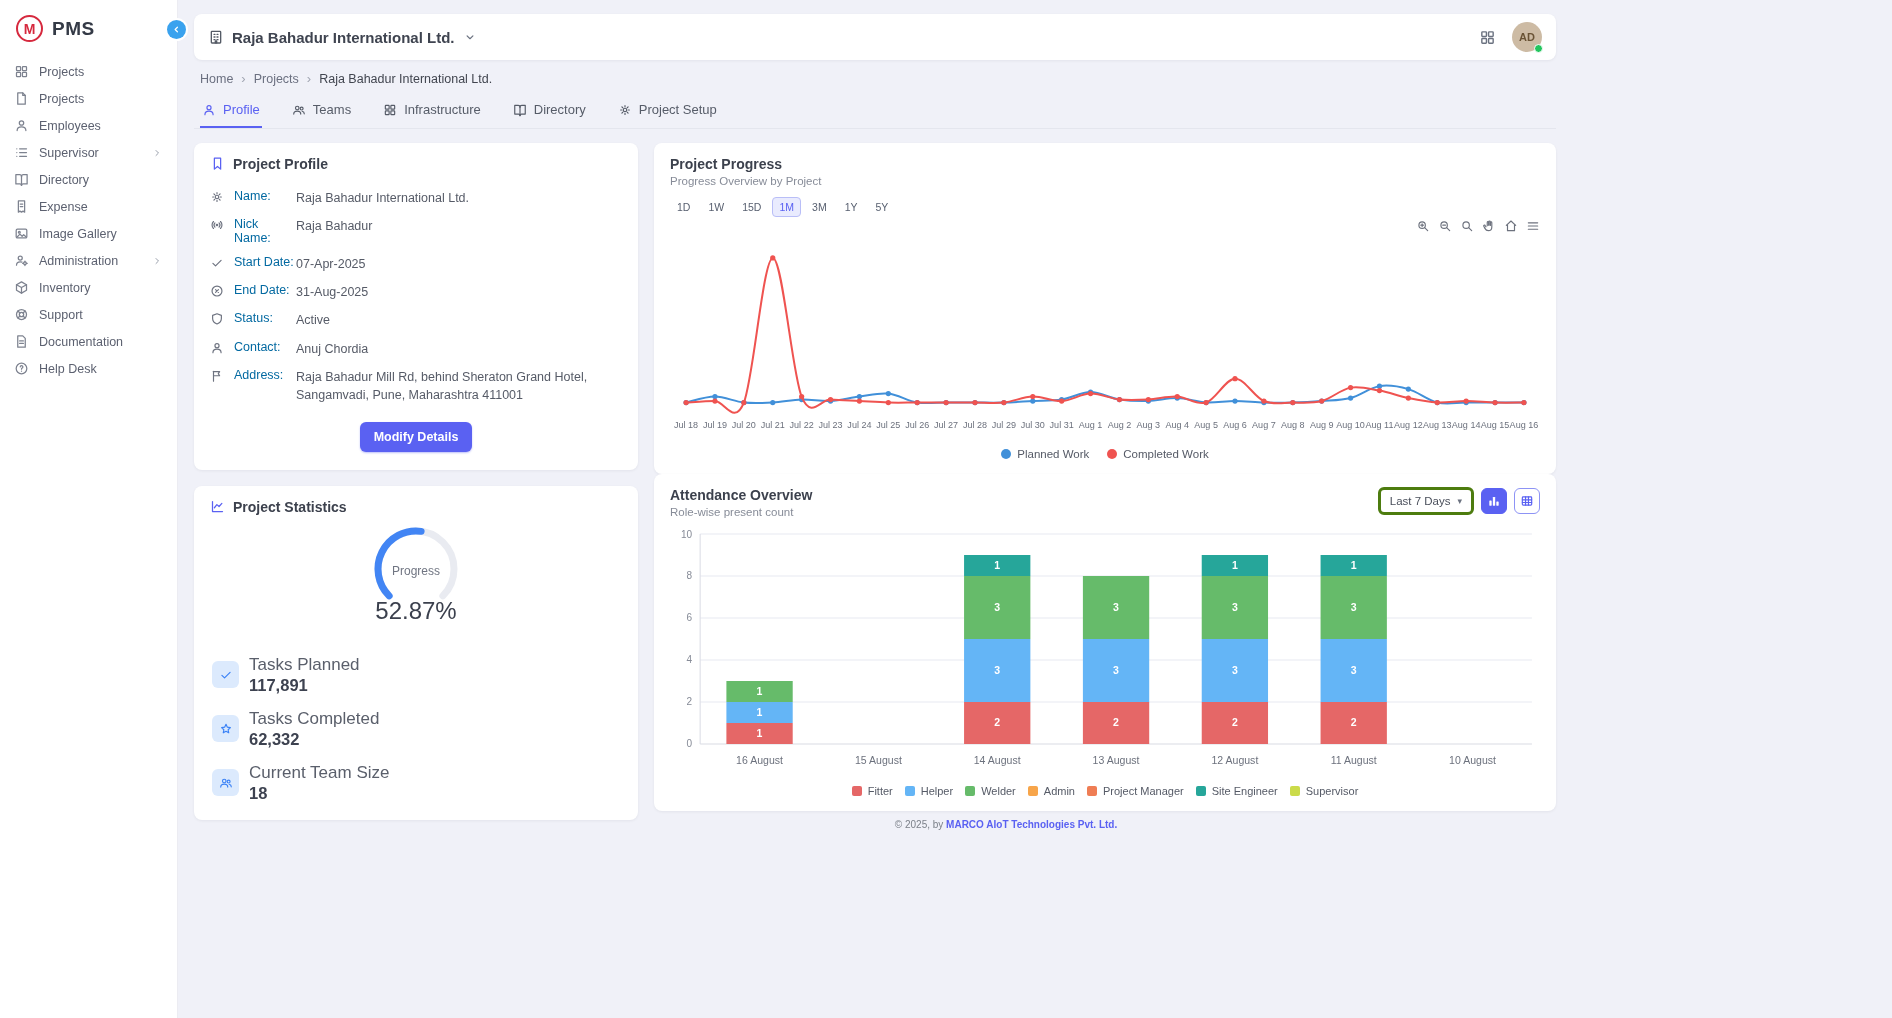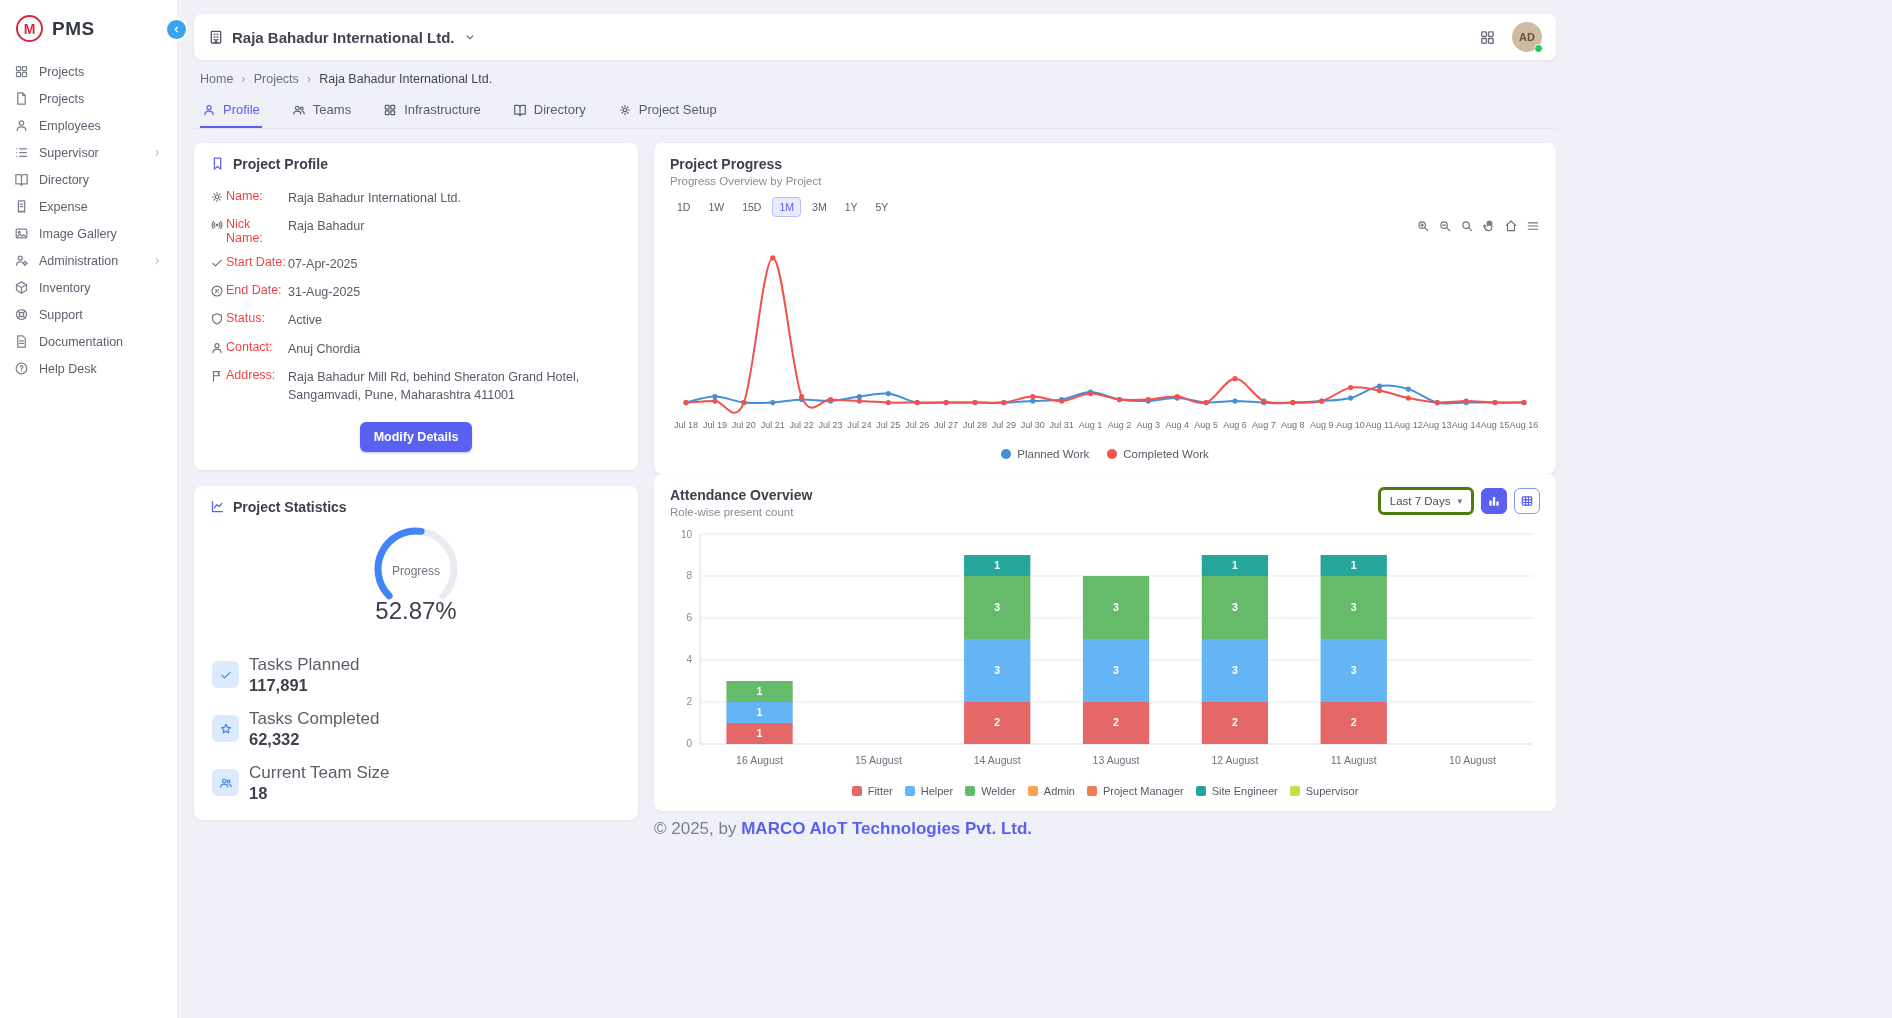--- a/index.html
+++ b/index.html
@@ -53,21 +53,21 @@
   .card-pad { padding:13px 16px 14px 16px; }
   .card-title-row { display:flex; align-items:flex-start; gap:8px; }
   .card-title-row .t-ic { color:#5a61f2; }
   .card-title { font-size:14px; font-weight:700; color:#3c414d; }
   .card-sub { font-size:11.5px; color:#878c98; margin-top:3px; }
 
   
   .fields { margin-top:12px; }
   .field-row { display:flex; align-items:flex-start; padding:5px 0; }
   .field-row .f-ic { color:#6e7380; margin-top:1px; }
-  .f-label { width:62px; margin-left:2px; font-size:12.5px; color:#ef4444; flex:none; }
+  .f-label { width:62px; margin-left:10px; font-size:12.5px; color:#0369a1; flex:none; }
   .f-value { flex:1; font-size:12.5px; color:#565b67; line-height:1.45; }
   .btn-row { text-align:center; margin:13px 0 4px; }
   .btn-primary { background:#5a61f2; color:#fff; border:none; border-radius:6px; font-size:12.5px; font-weight:600;
     padding:8px 14px; cursor:pointer; font-family:inherit; box-shadow:0 1px 2px rgba(90,97,242,.4); }
 
   
   .stats-card { min-height:334px; }
   .gauge-wrap { text-align:center; margin-top:8px; }
   .gauge-value { font-size:24px; color:#3b404d; font-weight:500; margin-top:-16px; }
   .stat-rows { margin:30px 0 0 2px; }
@@ -93,21 +93,21 @@
   
   .att-header { display:flex; align-items:flex-start; }
   .att-controls { margin-left:auto; display:flex; align-items:center; gap:7px; }
   .select-box { display:inline-flex; align-items:center; gap:7px; border:3px solid #4d7c0f; border-radius:6px;
     padding:5px 9px; font-size:11.5px; color:#4a4f5b; background:#fff; cursor:pointer; }
   .select-box .caret { color:#6b7280; font-size:9px; }
   .toggle-btn { width:26px; height:26px; border-radius:6px; display:flex; align-items:center; justify-content:center; cursor:pointer; }
   .toggle-btn.active { background:#5a61f2; color:#fff; border:1px solid #5a61f2; }
   .toggle-btn.inactive { background:#fff; color:#5a61f2; border:1px solid #8d93f5; }
 
-  .footer { text-align:left; padding:8px 198px 14px 0; font-size:17px; color:#7b8089; }
+  .footer { text-align:center; padding:8px 198px 14px 0; font-size:10px; color:#7b8089; }
   .footer a { color:#5a61f2; font-weight:600; text-decoration:none; cursor:pointer; }
 </style>
 </head>
 <body>
 
 <svg width="0" height="0" style="position:absolute">
   <defs>
     <symbol id="i-grid" viewBox="0 0 24 24">
         <g fill="none" stroke="currentColor" stroke-width="2" stroke-linecap="round" stroke-linejoin="round">
           <rect x="4" y="4" width="6.5" height="6.5" rx="1"></rect>

